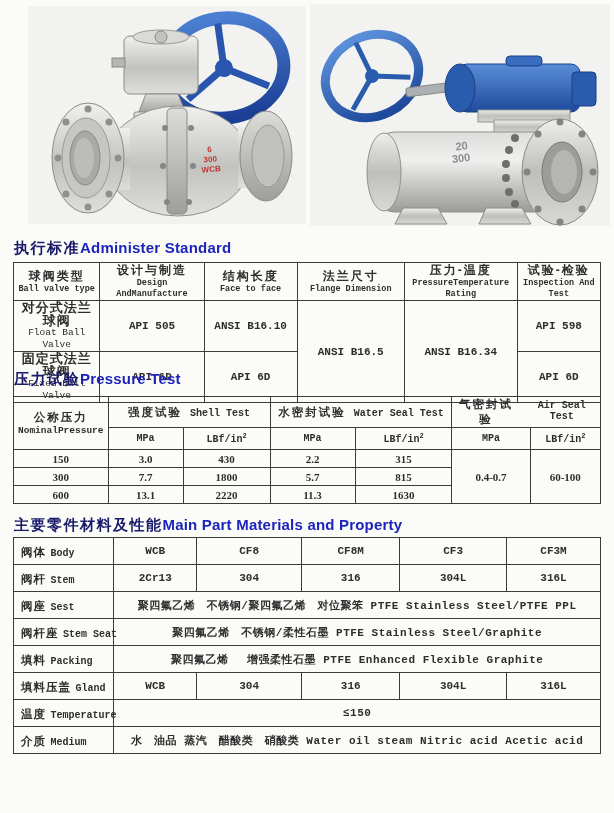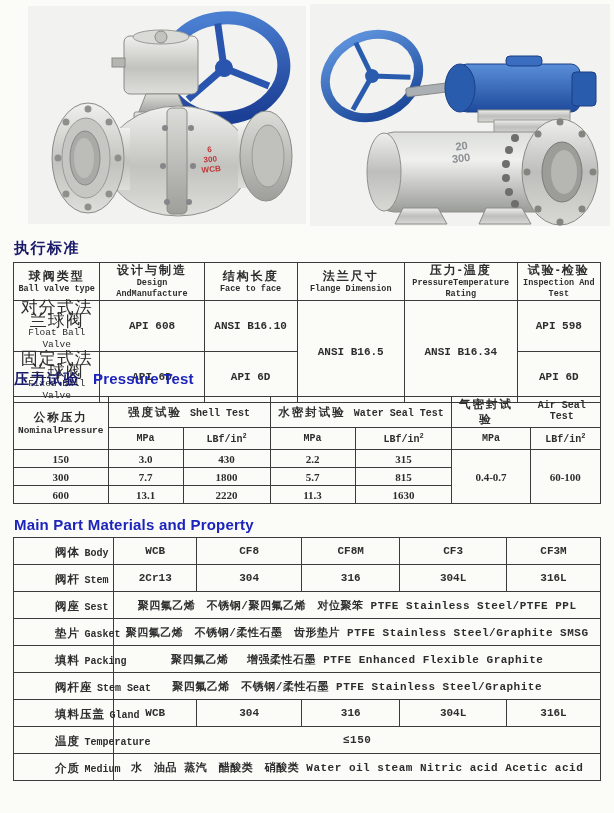--- a/index.html
+++ b/index.html
@@ -12,50 +12,50 @@
     overflow:hidden;
   }
   .photo {
     position:absolute;
     background:#f2f3f0;
   }
   #photo-left { left:28px; top:6px; width:278px; height:218px; }
   #photo-right { left:310px; top:4px; width:300px; height:222px; }
   .section-title {
     position:absolute; left:14px;
-    display:flex; align-items:baseline; gap:13px;
+    display:flex; align-items:baseline; 
     white-space:nowrap;
   }
   .title-zh { font-size:15px; font-weight:bold; color:#1a1a6a; letter-spacing:1.5px; }
   .title-en { font-size:15px; font-weight:bold; color:#1c24bb; letter-spacing:0.2px; }
   .tbl-wrap { position:absolute; left:13px; width:588px; }
   table { border-collapse:collapse; table-layout:fixed; width:100%; }
   td, th { border:1px solid #3b3b3b; text-align:center; vertical-align:middle; padding:0 2px; font-weight:normal; }
   .hz { font-size:12px; font-weight:bold; letter-spacing:2px; line-height:15px; }
   .he { font-size:8.5px; font-weight:bold; line-height:11px;
         font-family:"Liberation Mono","DejaVu Sans Mono",monospace; }
   .mono { font-family:"Liberation Mono","DejaVu Sans Mono",monospace; font-weight:bold; }
   .d11 { font-size:11px; }
   .d10 { font-size:10px; }
   sup { font-size:7px; }
   
   #t1 thead th { height:33px; }
   #t1 tbody td { height:25px; }
-  .lblz { font-size:17px; font-weight:normal; letter-spacing:1px; line-height:13px; }
+  .lblz { font-size:13px; font-weight:bold; letter-spacing:1px; line-height:13px; }
   .lble { font-size:9.5px; font-weight:normal; line-height:12px;
           font-family:"Liberation Mono","DejaVu Sans Mono",monospace; }
   
   #t2 .grp { height:23px; }
   #t2 .unit { height:22px; }
   #t2 .drow td { height:18px;font-family:Liberation Serif, serif; }
   .grp-inline { display:flex; justify-content:center; align-items:baseline; gap:8px; }
   
   #t3 td { height:27px; }
   #t3 .rowlbl { text-align:left; padding-left:7px; white-space:nowrap; }
-  .rl-zh { font-size:11.5px; font-weight:600; letter-spacing:1px;margin-left:34px; }
+  .rl-zh { font-size:11.5px; font-weight:600; letter-spacing:1px; }
   .rl-en { font-size:10px; font-weight:bold; font-family:"Liberation Mono","DejaVu Sans Mono",monospace; }
   .spanval { font-size:11px; letter-spacing:0.5px; }
 </style>
 </head>
 <body>
 
 <div class="photo" id="photo-left">
   <svg width="278" height="218" viewBox="0 0 278 218">
     <defs>
       <linearGradient id="mV" x1="0" y1="0" x2="0" y2="1">
@@ -201,20 +201,21 @@
 
     <g fill="#8b8f93" font-size="11" font-weight="bold" font-family="'Liberation Sans','DejaVu Sans',sans-serif" text-anchor="middle" transform="rotate(-7 150 145)">
       <text x="152" y="146">20</text>
       <text x="150" y="158">300</text>
     </g>
   </svg>
 </div>
 
 <div class="section-title" style="top:239px">
   <span class="title-zh">执行标准</span>
+  <span class="title-en">Administer Standard</span>
 </div>
 
 <div class="tbl-wrap" style="top:262px">
   <table id="t1">
     <colgroup>
       <col style="width:14.7%">
         <col style="width:17.8%">
         <col style="width:15.8%">
       <col style="width:18.3%">
         <col style="width:19.2%">
@@ -247,21 +248,21 @@
           <div class="he">Inspection And Test</div>
         </th>
       </tr>
     </thead>
     <tbody>
       <tr>
         <td>
           <div class="lblz">对分式法兰球阀</div>
           <div class="lble">Float Ball Valve</div>
         </td>
-        <td class="mono d11">API 608</td>
+        <td class="mono d11">API 505</td>
         <td class="mono d11">ANSI B16.10</td>
         <td class="mono d11" rowspan="2">ANSI B16.5</td>
         <td class="mono d11" rowspan="2">ANSI B16.34</td>
         <td class="mono d11">API 598</td>
       </tr>
       <tr>
         <td>
           <div class="lblz">固定式法兰球阀</div>
           <div class="lble">Fixed Ball Valve</div>
         </td>
@@ -343,20 +344,21 @@
         <td class="mono d11">13.1</td>
         <td class="mono d11">2220</td>
         <td class="mono d11">11.3</td>
         <td class="mono d11">1630</td>
       </tr>
     </tbody>
   </table>
 </div>
 
 <div class="section-title" style="top:516px">
+  <span class="title-zh">主要零件材料及性能</span>
   <span class="title-en">Main Part Materials and Property</span>
 </div>
 
 <div class="tbl-wrap" style="top:537px">
   <table id="t3">
     <colgroup>
       <col style="width:17.1%">
         <col style="width:14.1%">
         <col style="width:17.9%">
       <col style="width:16.7%">
@@ -388,38 +390,31 @@
       </tr>
       <tr>
         <td class="rowlbl">
           <span class="rl-zh">阀座</span>
           <span class="rl-en">Sest</span>
         </td>
         <td class="mono spanval" colspan="5">聚四氟乙烯　不锈钢/聚四氟乙烯　对位聚笨  PTFE   Stainless Steel/PTFE PPL</td>
       </tr>
       <tr>
         <td class="rowlbl">
-          <span class="rl-zh">垫片</span>
-          <span class="rl-en">Gasket</span>
-        </td>
-        <td class="mono spanval" colspan="5">聚四氟乙烯　不锈钢/柔性石墨　齿形垫片  PTFE Stainless Steel/Graphite SMSG</td>
+          <span class="rl-zh">阀杆座</span>
+          <span class="rl-en">Stem Seat</span>
+        </td>
+        <td class="mono spanval" colspan="5">聚四氟乙烯　不锈钢/柔性石墨  PTFE Stainless Steel/Graphite</td>
       </tr>
       <tr>
         <td class="rowlbl">
           <span class="rl-zh">填料</span>
           <span class="rl-en">Packing</span>
         </td>
         <td class="mono spanval" colspan="5">聚四氟乙烯　 增强柔性石墨  PTFE Enhanced Flexible Graphite</td>
-      </tr>
-      <tr>
-        <td class="rowlbl">
-          <span class="rl-zh">阀杆座</span>
-          <span class="rl-en">Stem Seat</span>
-        </td>
-        <td class="mono spanval" colspan="5">聚四氟乙烯　不锈钢/柔性石墨  PTFE Stainless Steel/Graphite</td>
       </tr>
       <tr>
         <td class="rowlbl">
           <span class="rl-zh">填料压盖</span>
           <span class="rl-en">Gland</span>
         </td>
         <td class="mono d11">WCB</td>
         <td class="mono d11">304</td>
         <td class="mono d11">316</td>
         <td class="mono d11">304L</td>

